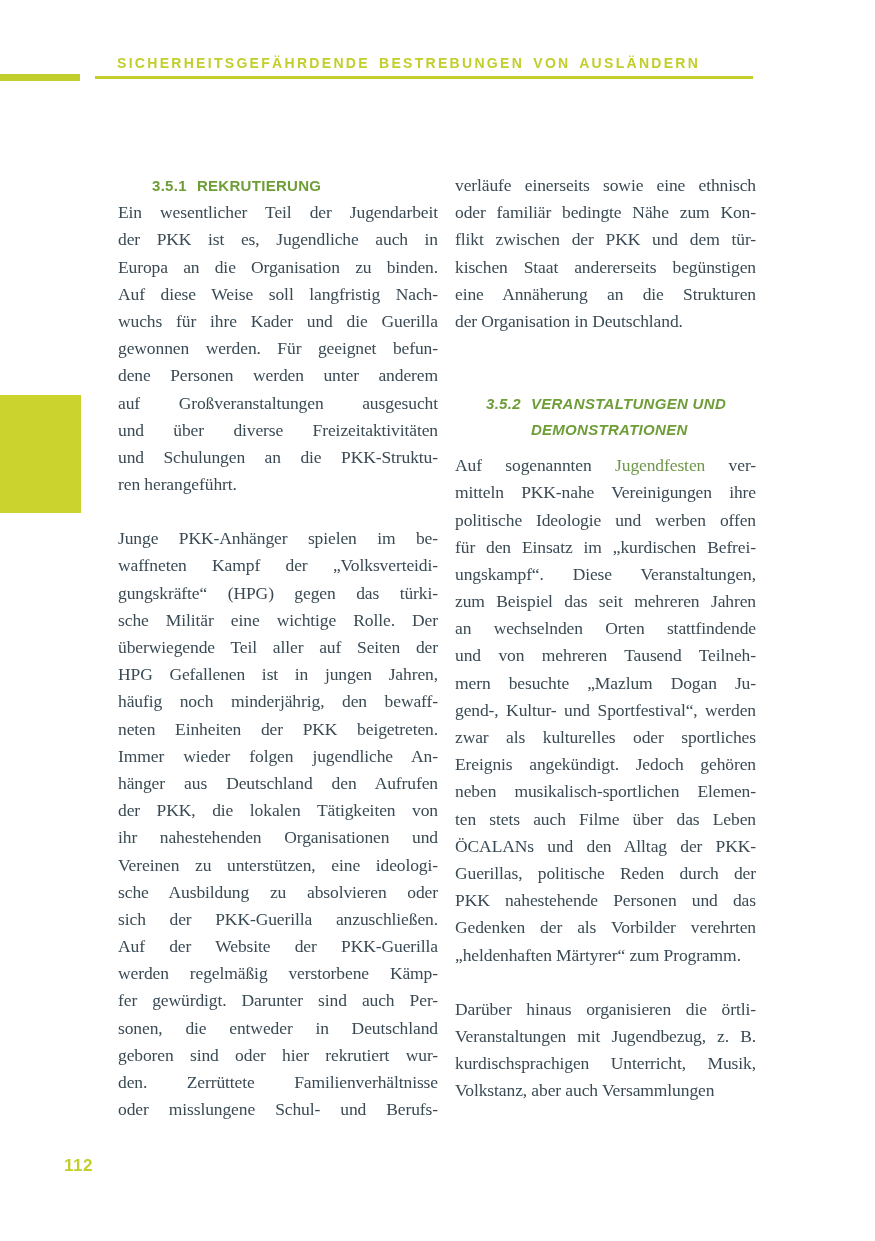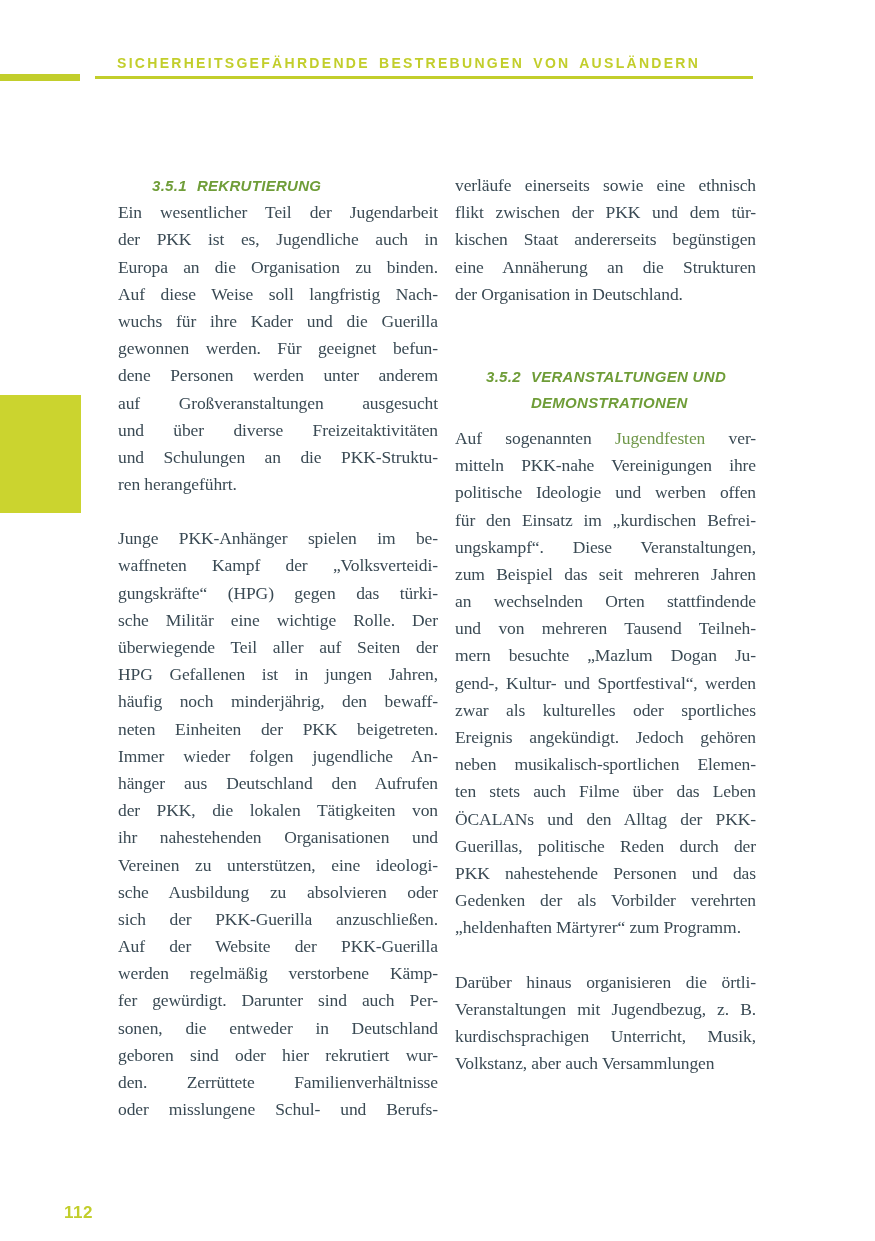--- a/index.html
+++ b/index.html
@@ -42,27 +42,27 @@
     height:27.2px;line-height:27.2px;
     text-align:justify;text-align-last:justify;
     overflow:hidden;white-space:normal;
   }
   .line.para-end{text-align-last:left;}
   .section-heading{
     display:flex;align-items:flex-start;
     font-family:"Liberation Sans",sans-serif;font-weight:bold;
     color:var(--heading);font-size:15px;letter-spacing:0.3px;
   }
-  .col-left .section-heading{padding-left:34px;line-height:27.2px;height:27.2px;font-style:italic;}
+  .col-left .section-heading{padding-left:34px;line-height:27.2px;height:27.2px;}
   .col-right .section-heading{padding-left:31px;line-height:26px;margin-bottom:9px;font-style:italic;}
   .h-num{margin-right:10px;flex:0 0 auto;}
   .h-label div{white-space:nowrap;}
   .term{color:var(--term);}
   .page-number{
-    position:absolute;left:64px;top:1203px;
+    position:absolute;left:64px;top:1156px;
     font-family:"Liberation Sans",sans-serif;font-weight:bold;
     font-size:17px;letter-spacing:0.5px;color:var(--accent);
   }
 </style>
 </head>
 <body>
 
 <div class="page">
 
   <div class="header-bar"></div>
@@ -113,20 +113,21 @@
         <div class="line">fer gewürdigt. Darunter sind auch Per-</div>
         <div class="line">sonen, die entweder in Deutschland</div>
         <div class="line">geboren sind oder hier rekrutiert wur-</div>
         <div class="line">den. Zerrüttete Familienverhältnisse</div>
         <div class="line">oder misslungene Schul- und Berufs-</div>
       </div>
     </div>
   <div class="col col-right" id="col-right">
       <div class="para">
         <div class="line">verläufe einerseits sowie eine ethnisch</div>
+        <div class="line">oder familiär bedingte Nähe zum Kon-</div>
         <div class="line">flikt zwischen der PKK und dem tür-</div>
         <div class="line">kischen Staat andererseits begünstigen</div>
         <div class="line">eine Annäherung an die Strukturen</div>
         <div class="line para-end">der Organisation in Deutschland.</div>
       </div>
       <div style="height: 56px;"></div>
       <div class="section-heading">
         <span class="h-num">3.5.2</span>
         <span class="h-label">
           <div>VERANSTALTUNGEN UND</div>

